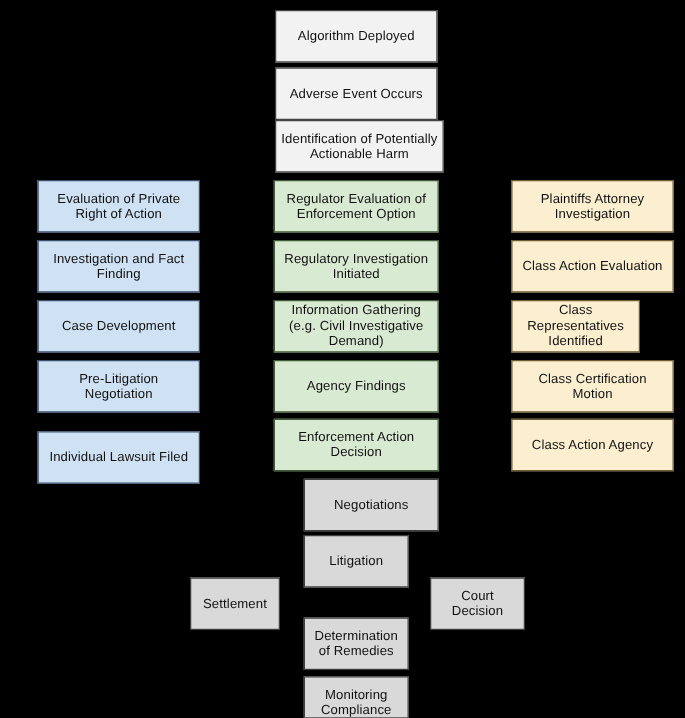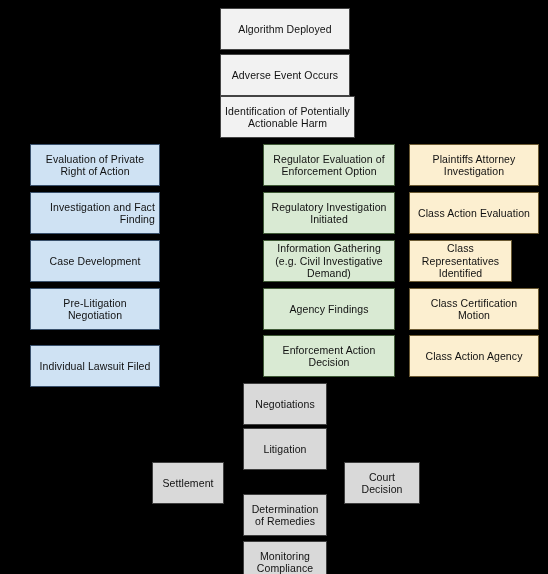--- a/index.html
+++ b/index.html
@@ -19,41 +19,41 @@
     line-height:12.5px;
     color:#111;
     letter-spacing:0.1px;
     padding:20px 4px;
     box-shadow:2px 2px 0 rgba(0,0,0,0.55);
     -webkit-font-smoothing:antialiased;
   }
   .node span{display:block;}
   .g-intake{background:#f2f2f2;border-color:#444;}
   .g-private{background:#cfe2f3;border-color:#39506b;}
-  .g-regulatory{background:#d9ead3;border-color:#3f5a36;margin-left:44px;}
+  .g-regulatory{background:#d9ead3;border-color:#3f5a36;}
   .g-class{background:#fcefd0;border-color:#6b5a33;}
   .g-outcome{background:#d9d9d9;border-color:#3f3f3f;}
 </style>
 </head>
 <body>
 
 <div id="canvas">
     <div class="node g-intake" style="left: 220px; top: 8px; width: 130px; height: 28px;">
       <span>Algorithm Deployed</span>
     </div>
     <div class="node g-intake" style="left: 220px; top: 54px; width: 130px; height: 28px;">
       <span>Adverse Event Occurs</span>
     </div>
     <div class="node g-intake" style="left: 220px; top: 96px; width: 135px; height: 32px;">
       <span>Identification of Potentially Actionable Harm</span>
     </div>
     <div class="node g-private" style="left: 30px; top: 144px; width: 130px; height: 32px;">
       <span>Evaluation of Private Right of Action</span>
     </div>
-    <div class="node g-private" style="left: 30px; top: 192px; width: 130px; height: 30px; text-align: right;">
+    <div class="node g-private" style="left: 30px; top: 192px; width: 130px; height: 30px;">
       <span>Investigation and Fact Finding</span>
     </div>
     <div class="node g-private" style="left: 30px; top: 240px; width: 130px; height: 28px;">
       <span>Case Development</span>
     </div>
     <div class="node g-private" style="left: 30px; top: 288px; width: 130px; height: 28px;">
       <span>Pre-Litigation Negotiation</span>
     </div>
     <div class="node g-private" style="left: 30px; top: 335px; width: 130px; height: 28px; margin-top: 10px;">
       <span>Individual Lawsuit Filed</span>
@@ -81,21 +81,21 @@
     </div>
     <div class="node g-class" style="left: 409px; top: 240px; width: 103px; height: 32px;">
       <span>Class Representatives Identified</span>
     </div>
     <div class="node g-class" style="left: 409px; top: 288px; width: 130px; height: 28px;">
       <span>Class Certification Motion</span>
     </div>
     <div class="node g-class" style="left: 409px; top: 335px; width: 130px; height: 28px;">
       <span>Class Action Agency</span>
     </div>
-    <div class="node g-outcome" style="left: 243px; top: 383px; width: 84px; height: 28px;">
+    <div class="node g-outcome" style="left: 243px; top: 383px; width: 108px; height: 28px;">
       <span>Negotiations</span>
     </div>
     <div class="node g-outcome" style="left: 243px; top: 428px; width: 84px; height: 28px;">
       <span>Litigation</span>
     </div>
     <div class="node g-outcome" style="left: 152px; top: 462px; width: 72px; height: 28px;">
       <span>Settlement</span>
     </div>
     <div class="node g-outcome" style="left: 344px; top: 462px; width: 76px; height: 28px;">
       <span>Court Decision</span>

